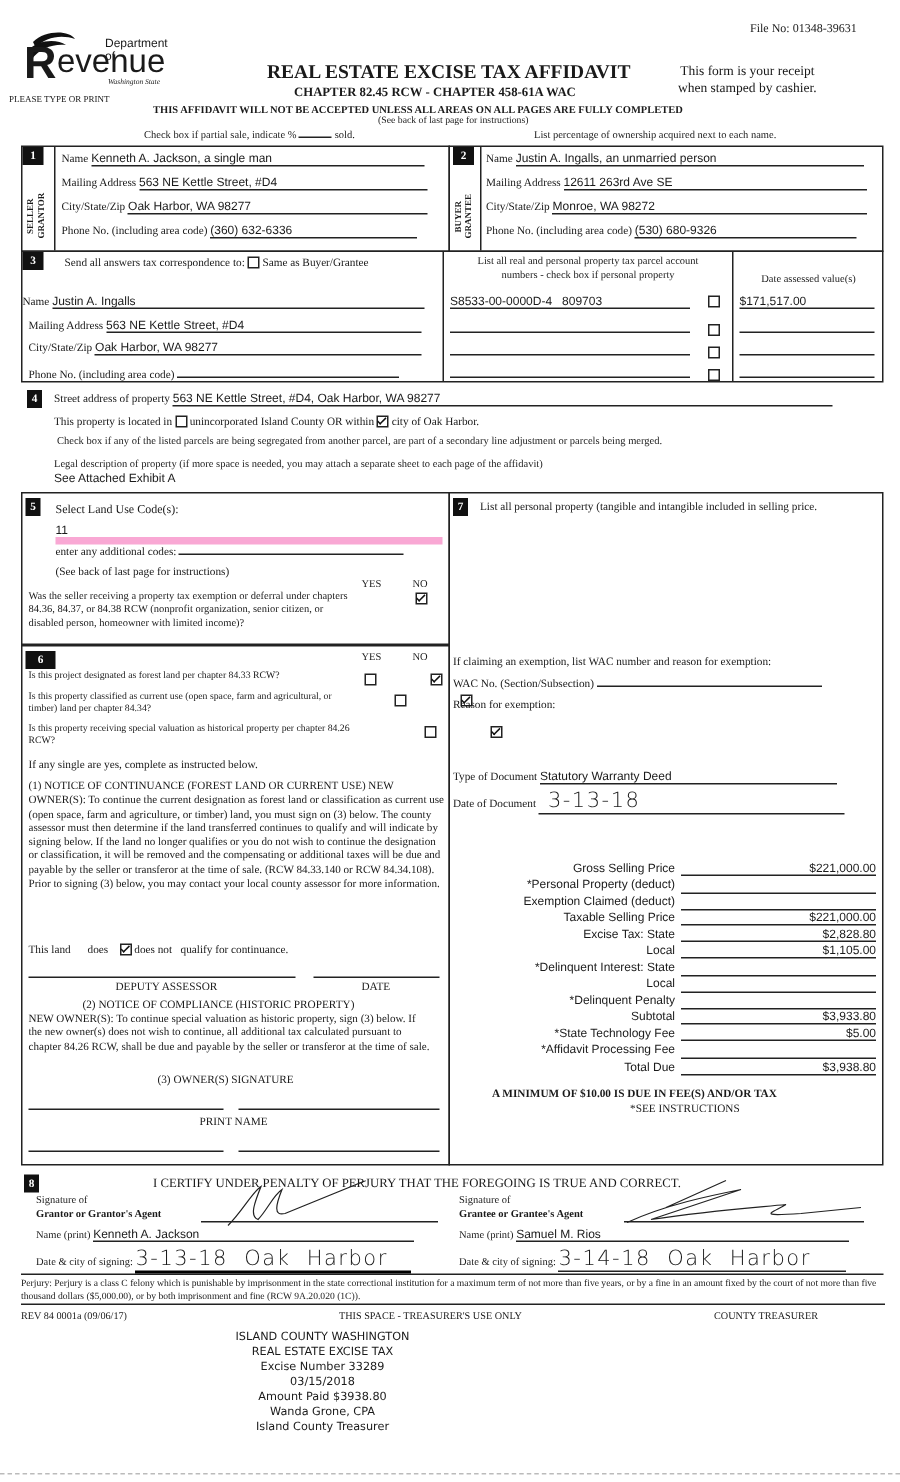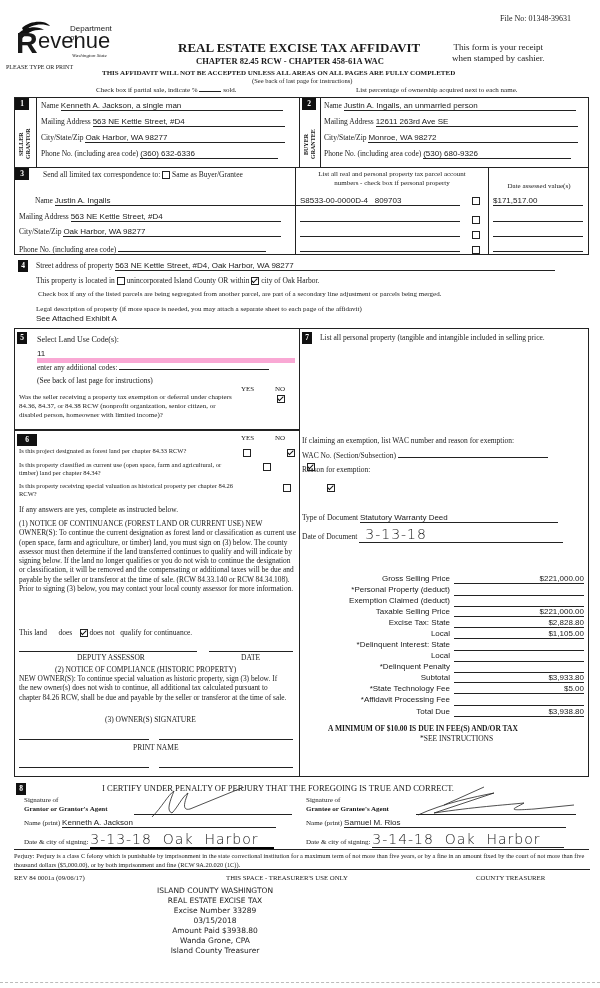--- a/index.html
+++ b/index.html
@@ -103,28 +103,28 @@
   </div>
   <div class="abs" style="left:24px; top:51px; font-size:7.5px;">
     <span>Phone No. (including area code)</span>
     <span class="fieldval" style="display:inline-block; width:148px; border-bottom:1px solid #222;">(530) 680-9326</span>
   </div>
 </div>
 
 <div class="box" style="left:14px; top:167px; width:575px; height:88px;">
   <div class="secnum" style="left:0; top:0;">3</div>
   <div class="abs" style="left:28px; top:2px; font-size:7.5px;">
-    <span>Send all limited tax correspondence to:</span>
+    <span>Send all answers tax correspondence to:</span>
     <span class="cb"></span>
     <span>Same as Buyer/Grantee</span>
   </div>
   <div style="position:absolute; left:280px; top:0; height:86px; border-left:1px solid #222;"></div>
   <div style="position:absolute; left:473px; top:0; height:86px; border-left:1px solid #222;"></div>
 
-  <div class="abs" style="left:20px; top:28px; font-size:7.5px;">
+  <div class="abs" style="left:0; top:28px; font-size:7.5px;">
     <span>Name</span>
     <span class="fieldval" style="display:inline-block; width:248px; border-bottom:1px solid #222;">Justin A. Ingalls</span>
   </div>
   <div class="abs" style="left:4px; top:44px; font-size:7.5px;">
     <span>Mailing Address</span>
     <span class="fieldval" style="display:inline-block; width:210px; border-bottom:1px solid #222;">563 NE Kettle Street, #D4</span>
   </div>
   <div class="abs" style="left:4px; top:59px; font-size:7.5px;">
     <span>City/State/Zip</span>
     <span class="fieldval" style="display:inline-block; width:218px; border-bottom:1px solid #222;">Oak Harbor, WA  98277</span>
@@ -216,21 +216,21 @@
   </div>
   <span class="cb abs" style="left:228px; top:31px;"></span>
   <span class="cb checked abs" style="left:262px; top:31px;"></span>
 
   <div class="abs" style="left:4px; top:51px; width:215px; font-size:6.5px; line-height:8px;">
     <span>Is this property receiving special valuation as historical property per chapter 84.26 RCW?</span>
   </div>
   <span class="cb abs" style="left:228px; top:52px;"></span>
   <span class="cb checked abs" style="left:262px; top:52px;"></span>
 
-  <div class="abs" style="left:4px; top:74px; font-size:7.5px;">If any answers are yes, complete as instructed below.</div>
+  <div class="abs" style="left:4px; top:74px; font-size:7.5px;">If any single are yes, complete as instructed below.</div>
   <div class="abs" style="left:4px; top:88px; width:278px; font-size:7.4px; line-height:9.3px;">(1) NOTICE OF CONTINUANCE (FOREST LAND OR CURRENT USE) NEW OWNER(S): To continue the current designation as forest land or classification as current use (open space, farm and agriculture, or timber) land, you must sign on (3) below. The county assessor must then determine if the land transferred continues to qualify and will indicate by signing below. If the land no longer qualifies or you do not wish to continue the designation or classification, it will be removed and the compensating or additional taxes will be due and payable by the seller or transferor at the time of sale. (RCW 84.33.140 or RCW 84.34.108). Prior to signing (3) below, you may contact your local county assessor for more information.</div>
   <div class="abs" style="left:4px; top:197px; font-size:7.5px;">
     <span>This land</span>
     &nbsp;&nbsp;&nbsp;&nbsp;
     <span>does</span>
     &nbsp;&nbsp;
     <span class="cb checked"></span>
     <span>does not</span>
     &nbsp;
     <span>qualify for continuance.</span>

